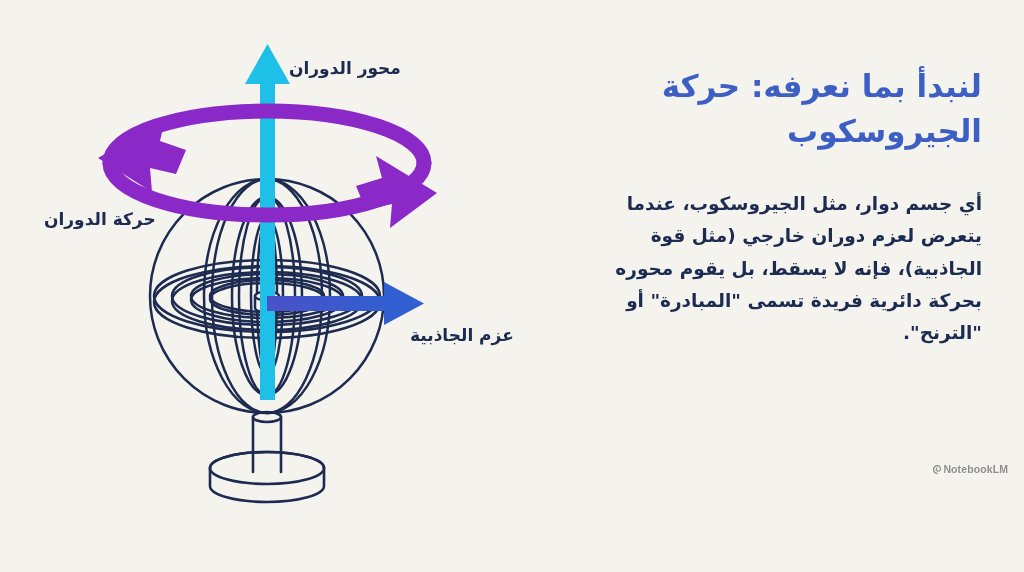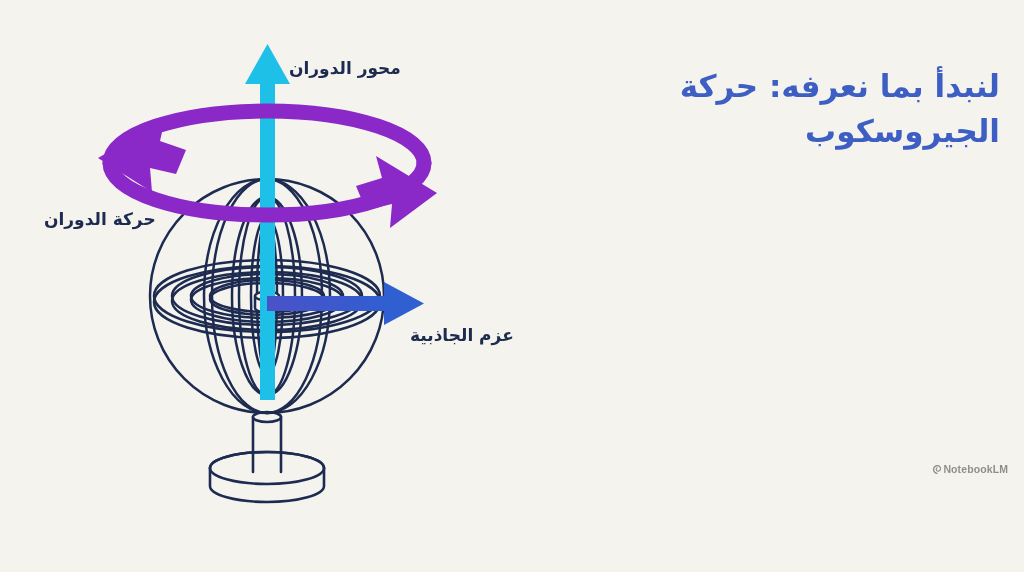--- a/index.html
+++ b/index.html
@@ -63,21 +63,21 @@
 
   
   #text-panel {
     position: absolute;
     left: 548px;
     top: 0;
     width: 476px;
     height: 572px;
     direction: rtl;
     text-align: right;
-    padding: 64px 24px 0 10px;
+    padding: 64px 42px 0 10px;
     box-sizing: border-box;
   }
   #slide-title {
     color: #3d5fc4;
     font-size: 31px;
     font-weight: 700;
     line-height: 1.45;
     margin: 0 0 34px 0;
     letter-spacing: 0;
   }
@@ -192,20 +192,21 @@
 
     <div class="diagram-label" id="label-axis">محور الدوران</div>
 
     <div class="diagram-label" id="label-precession">حركة الدوران</div>
 
     <div class="diagram-label" id="label-torque">عزم الجاذبية</div>
   </div>
 
   <div id="text-panel">
     <h1 id="slide-title">لنبدأ بما نعرفه: حركة الجيروسكوب</h1>
+    <p id="slide-body">أي جسم دوار، مثل الجيروسكوب، عندما يتعرض لعزم دوران خارجي (مثل قوة الجاذبية)، فإنه لا يسقط، بل يقوم محوره بحركة دائرية فريدة تسمى "المبادرة" أو "الترنح".</p>
   </div>
 
   <div id="watermark">
     <svg id="watermark-icon" viewBox="0 0 24 24">
       <path d="M12 2 C6.5 2 2 6.5 2 12 C2 17.5 6.5 22 12 22 L12 19.2 C8.05 19.2 4.8 15.95 4.8 12 C4.8 8.05 8.05 4.8 12 4.8 C14.9 4.8 17.3 7.2 17.3 10.1 C17.3 12.35 15.45 14.2 13.2 14.2 C11.65 14.2 10.4 12.95 10.4 11.4 C10.4 10.3 11.3 9.4 12.4 9.4 L12.4 6.9 C9.9 6.9 7.9 8.9 7.9 11.4 C7.9 14.35 10.25 16.7 13.2 16.7 C16.85 16.7 19.8 13.75 19.8 10.1 C19.8 5.8 16.3 2 12 2 Z" fill="#3a3a38"></path>
     </svg>
     <span id="watermark-text">NotebookLM</span>
   </div>
 
 </div>

